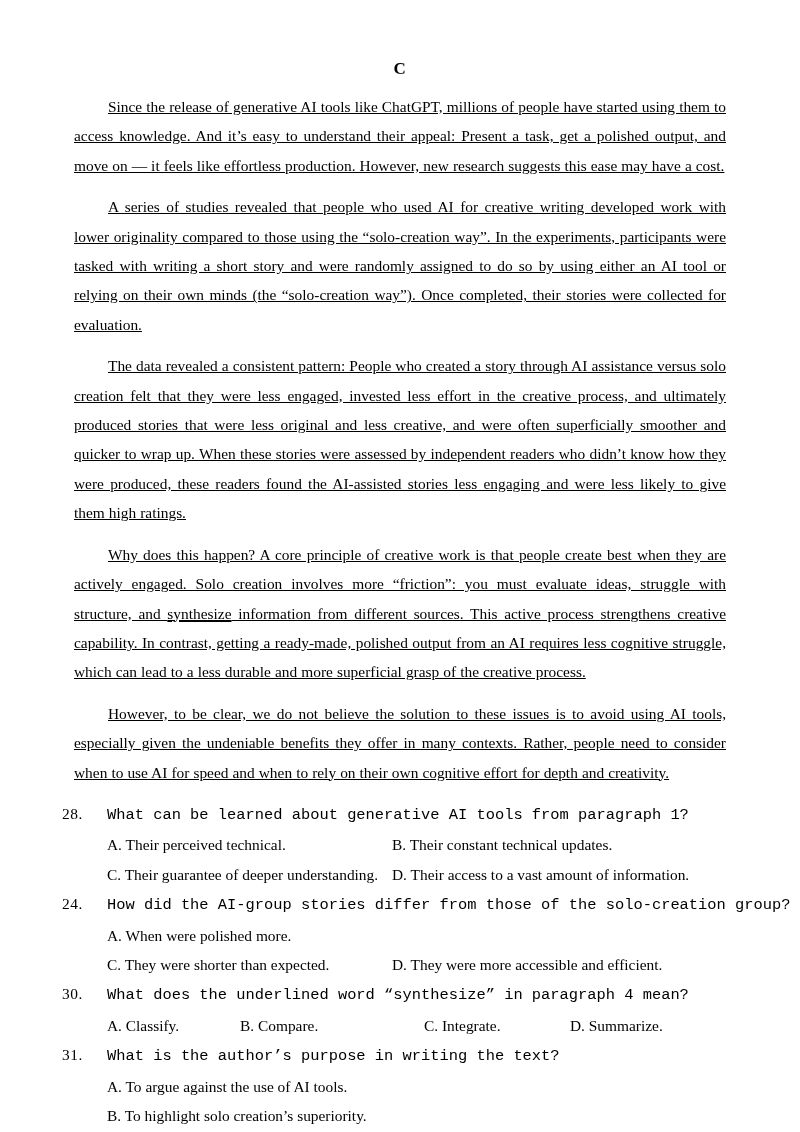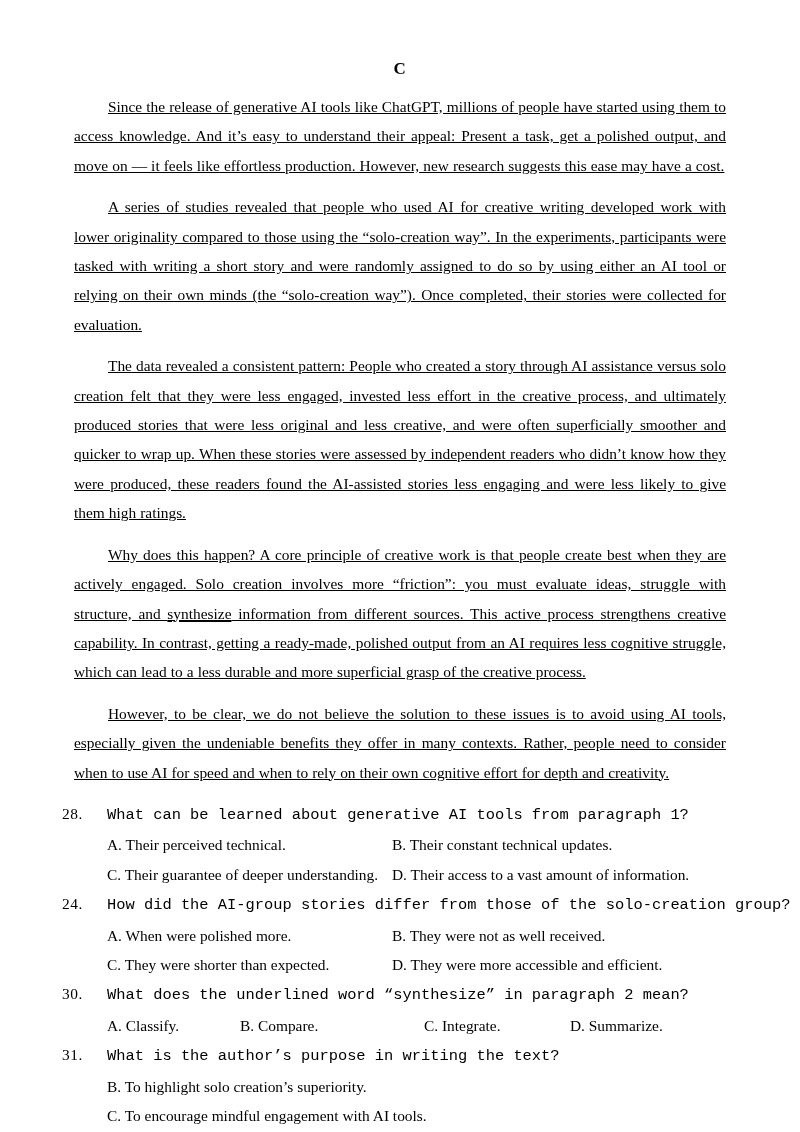--- a/index.html
+++ b/index.html
@@ -140,43 +140,45 @@
             <span class="opt col-b">D. Their access to a vast amount of information.</span>
           </div>
         </div>
         <div class="qblock">
           <div class="qline">
             <span class="qnum">24.</span>
             <span class="qtext">How did the AI-group stories differ from those of the solo-creation group?</span>
           </div>
           <div class="opt-row">
             <span class="opt col-a">A. When were polished more.</span>
-            <span class="opt col-b">B. They were not as well received.</span>
           </div>
           <div class="opt-row">
             <span class="opt col-a">C. They were shorter than expected.</span>
             <span class="opt col-b">D. They were more accessible and efficient.</span>
           </div>
         </div>
         <div class="qblock">
           <div class="qline">
             <span class="qnum">30.</span>
-            <span class="qtext">What does the underlined word “synthesize” in paragraph 2 mean?</span>
+            <span class="qtext">What does the underlined word “synthesize” in paragraph 4 mean?</span>
           </div>
           <div class="opt-row">
             <span class="opt q4-a">A. Classify.</span>
             <span class="opt q4-b">B. Compare.</span>
             <span class="opt q4-c">C. Integrate.</span>
             <span class="opt q4-d">D. Summarize.</span>
           </div>
         </div>
         <div class="qblock">
           <div class="qline">
             <span class="qnum">31.</span>
             <span class="qtext">What is the author’s purpose in writing the text?</span>
+          </div>
+          <div class="opt-row">
+            <span class="opt col-s">A. To argue against the use of AI tools.</span>
           </div>
           <div class="opt-row">
             <span class="opt col-s">B. To highlight solo creation’s superiority.</span>
           </div>
           <div class="opt-row">
             <span class="opt col-s">C. To encourage mindful engagement with AI tools.</span>
           </div>
           <div class="opt-row">
             <span class="opt col-s">D. To compare the efficiency of AI tools with solo creation.</span>
           </div>

